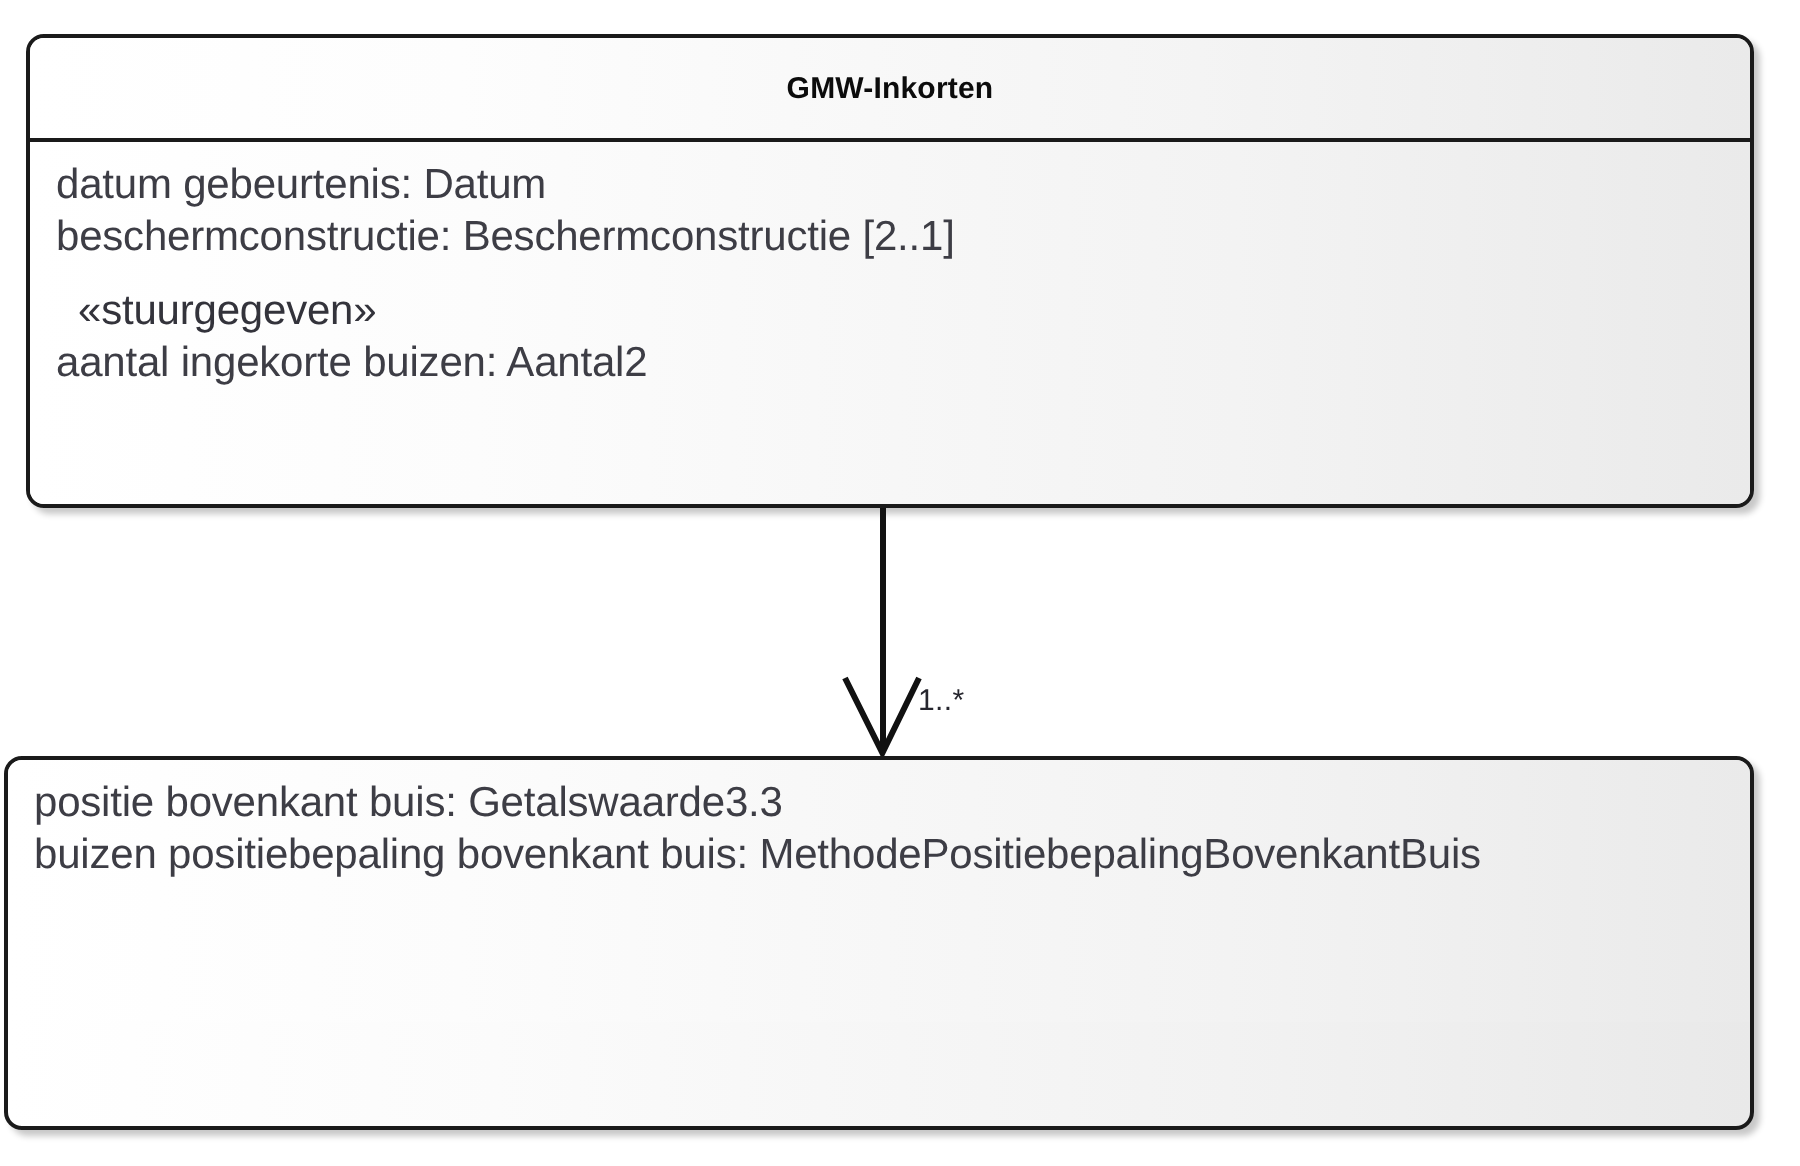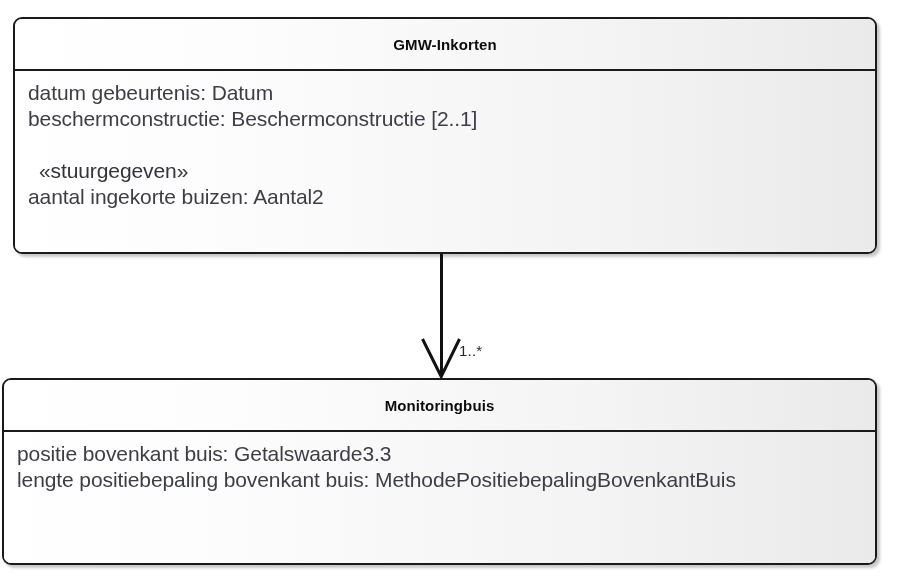--- a/index.html
+++ b/index.html
@@ -69,21 +69,21 @@
     color: #3d3d45;
     line-height: 26px;
     height: 26px;
     padding-left: 13px;
     white-space: nowrap;
     letter-spacing: -0.1px;
   }
 
   .uml-attr.stereotype {
     padding-left: 24px;
-    margin-top: 26px;
+    margin-top: 11px;
     color: #33333b;
   }
 
   
   .connector-line {
     position: absolute;
     background: #111111;
   }
 
   .connector-label {
@@ -121,23 +121,20 @@
   <div class="connector-line" style="left:440px; top:254px; width:2.5px; height:122px;"></div>
 
   <svg class="arrowhead" style="left:419px; top:336px;" width="46" height="44" viewBox="0 0 46 44">
     <path d="M 3.5 3 L 22.2 40.5 L 40.5 3" fill="none" stroke="#111111" stroke-width="3" stroke-linecap="butt" stroke-linejoin="miter"></path>
   </svg>
 
   <span class="connector-label" style="left:459px; top:343px;">1..*</span>
 
   <div class="uml-class" id="class-bottom" style="left:2px; top:378px; width:875px; height:187px;">
 
-    <div class="uml-header">
-      <span class="uml-title">Monitoringbuis</span>
-    </div>
 
     <div class="uml-body">
       <div class="uml-attr">positie bovenkant buis: Getalswaarde3.3</div>
-      <div class="uml-attr">lengte positiebepaling bovenkant buis: MethodePositiebepalingBovenkantBuis</div>
+      <div class="uml-attr">buizen positiebepaling bovenkant buis: MethodePositiebepalingBovenkantBuis</div>
     </div>
   </div>
 
 </div>
 
 </body></html>

